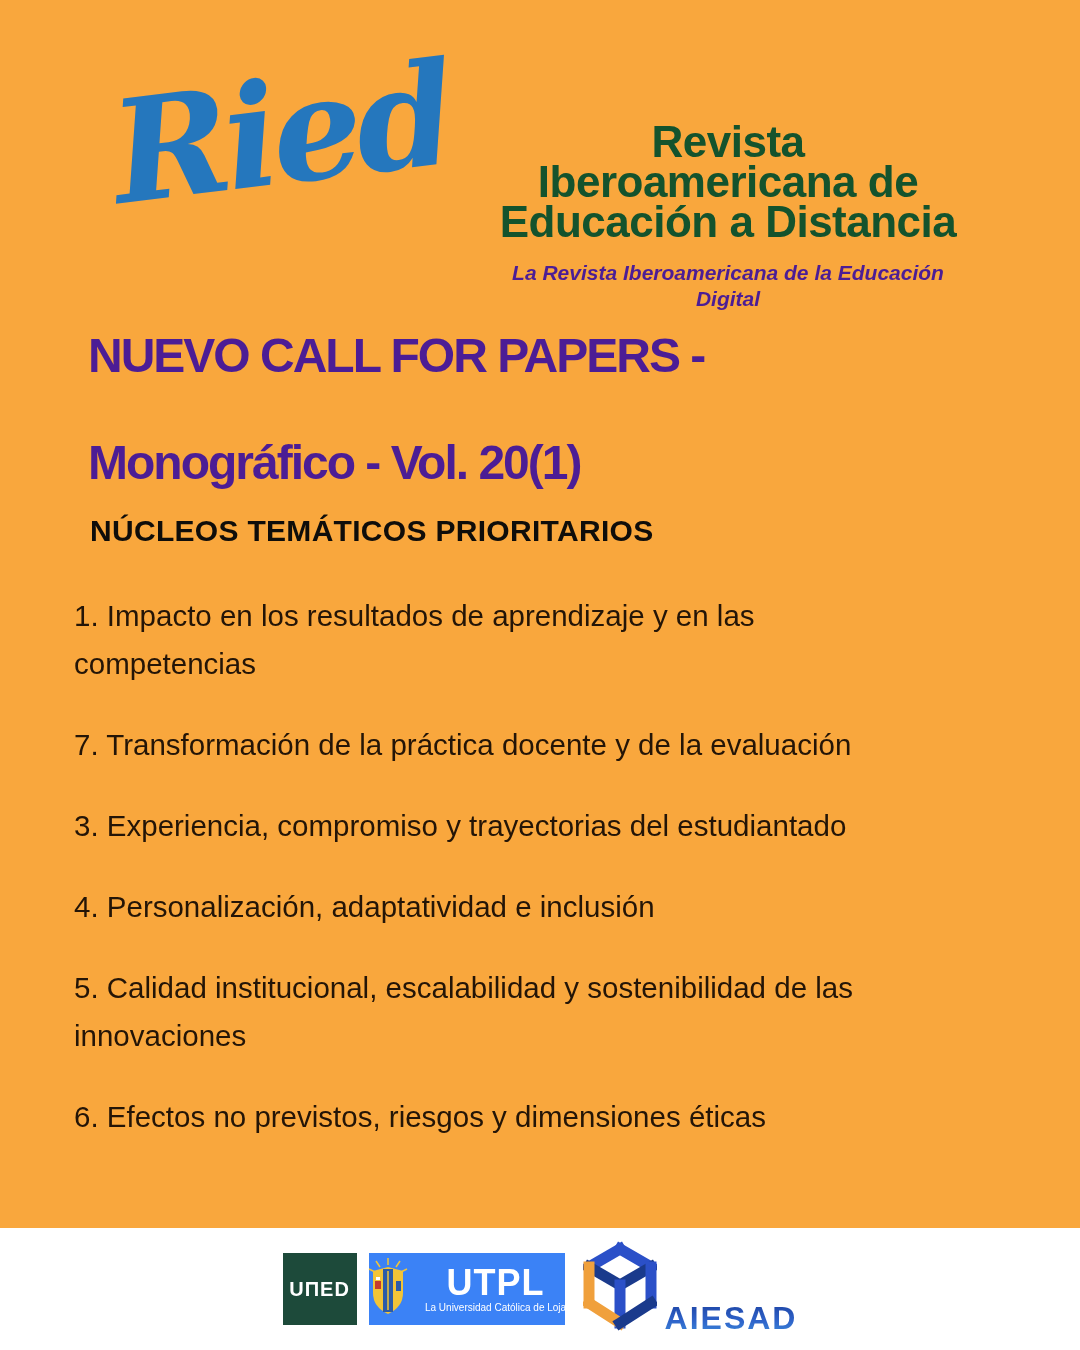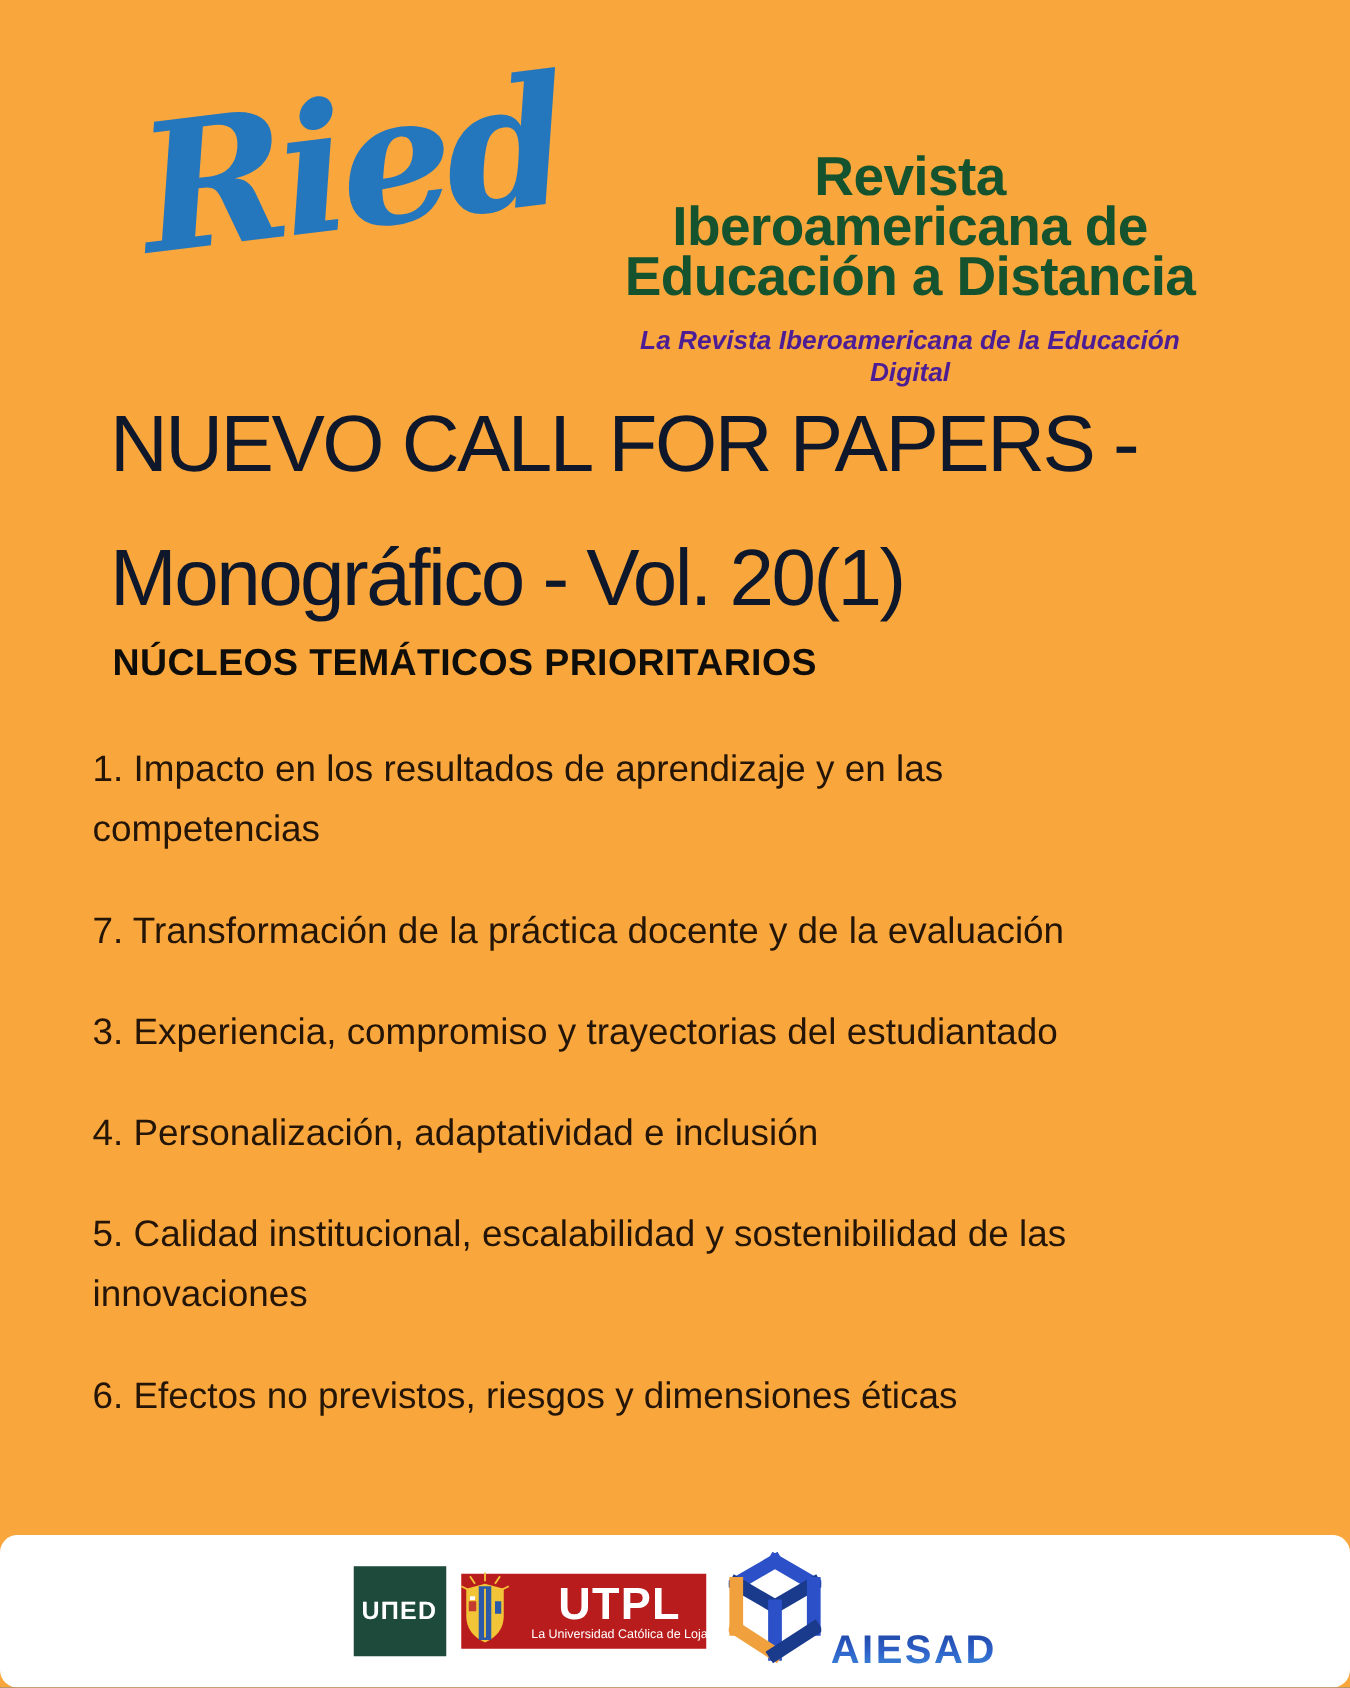--- a/index.html
+++ b/index.html
@@ -31,54 +31,54 @@
   }
   .journal-tagline{
     margin-top:18px;
     font-weight:700;font-style:italic;
     font-size:21px;line-height:26px;
     color:#4c1d95;
   }
   
   .main-title{
     position:absolute;left:88px;top:302px;width:940px;
-    font-weight:400;font-size:64px;line-height:107px;
-    letter-spacing:-2px;color:#0f172a;
+    font-weight:700;font-size:48px;line-height:107px;
+    letter-spacing:-2px;color:#4c1d95;
   }
   
   .section-heading{
     position:absolute;left:90px;top:514px;width:900px;
     font-weight:700;font-size:30px;line-height:34px;
     letter-spacing:0.3px;color:#0f0d0a;
   }
   .topics{
     position:absolute;left:74px;top:592px;width:945px;
     display:flex;flex-direction:column;gap:33px;
     font-size:29.5px;line-height:48px;
     color:#241507;
     font-weight:400;
   }
   .topic{margin:0;}
   .topic-narrow{max-width:860px;}
   
   .footer{
     position:absolute;left:0;top:1228px;width:1080px;height:122px;
     background:#ffffff;
-    display:flex;align-items:center;justify-content:center;gap:12px;border-radius:14px;
+    display:flex;align-items:center;justify-content:center;gap:12px;
   }
   .uned-box{
     width:74px;height:72px;background:#1D4A3A;
     display:flex;align-items:center;justify-content:center;
     flex:0 0 auto;
   }
   .uned-text{
     color:#fff;font-weight:700;font-size:20px;letter-spacing:1px;
   }
   .utpl-box{
-    width:196px;height:60px;background:#b91c1c;
+    width:196px;height:72px;background:#3b82f6;
     display:flex;align-items:center;justify-content:center;gap:8px;
     flex:0 0 auto;
   }
   .utpl-divider{width:2px;height:52px;background:#ffffff;opacity:.9;}
   .utpl-textcol{display:flex;flex-direction:column;align-items:center;}
   .utpl-text{color:#fff;font-weight:700;font-size:36px;line-height:36px;letter-spacing:1px;}
   .utpl-subtext{color:#fff;font-size:10px;line-height:10px;margin-top:2px;white-space:nowrap;}
   .aiesad-box{
     display:flex;align-items:flex-end;gap:8px;margin-left:6px;
     flex:0 0 auto;

